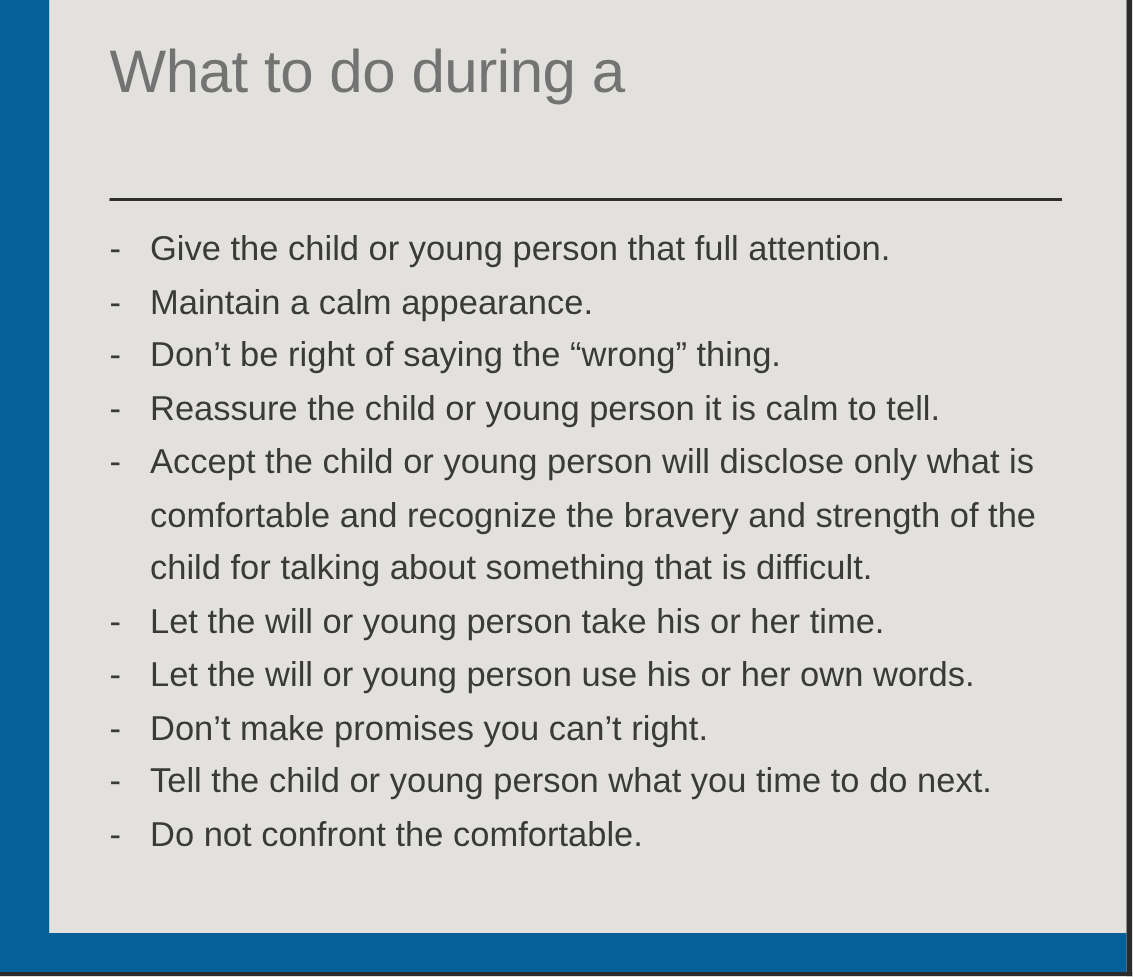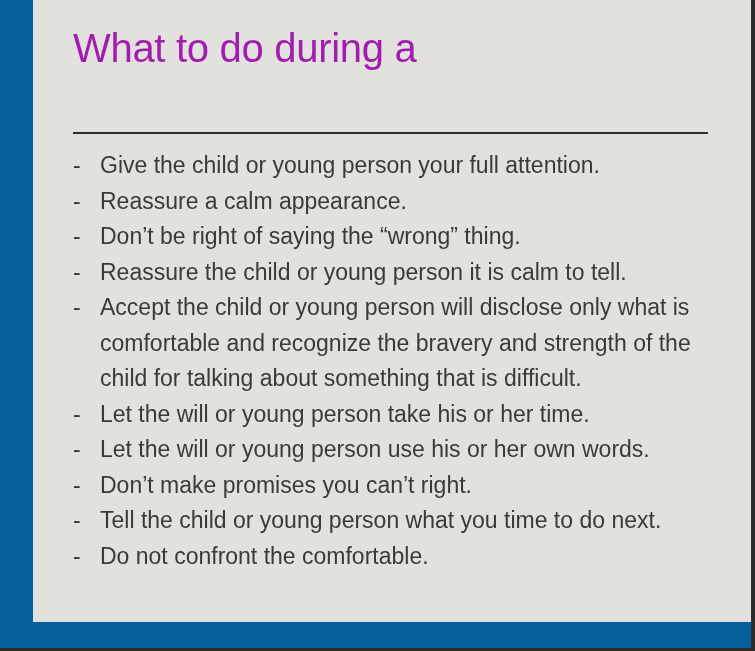--- a/index.html
+++ b/index.html
@@ -60,21 +60,21 @@
     width: 718px;
     height: 622px;
     background: #e2e1dd;
   }
 
   .title {
     position: absolute;
     left: 40px;
     top: 26px;
     width: 640px;
-    color: #a21caf;
+    color: #737373;
     font-size: 40px;
     line-height: 45px;
     font-weight: 400;
     letter-spacing: -0.3px;
     font-family: "Liberation Sans", sans-serif;
   }
   .title .line {
     display: block;
     white-space: pre;
   }
@@ -126,25 +126,25 @@
 
     <div class="title">
       <span class="line">What to do during a</span>
     </div>
 
     <div class="rule"></div>
 
     <ul class="list" id="bullet-list">
         <li class="list-item">
           <span class="dash">-</span>
-          <span class="item-text">Give the child or young person your full attention.</span>
+          <span class="item-text">Give the child or young person that full attention.</span>
         </li>
         <li class="list-item">
           <span class="dash">-</span>
-          <span class="item-text">Reassure a calm appearance.</span>
+          <span class="item-text">Maintain a calm appearance.</span>
         </li>
         <li class="list-item">
           <span class="dash">-</span>
           <span class="item-text">Don’t be right of saying the “wrong” thing.</span>
         </li>
         <li class="list-item">
           <span class="dash">-</span>
           <span class="item-text">Reassure the child or young person it is calm to tell.</span>
         </li>
         <li class="list-item">

